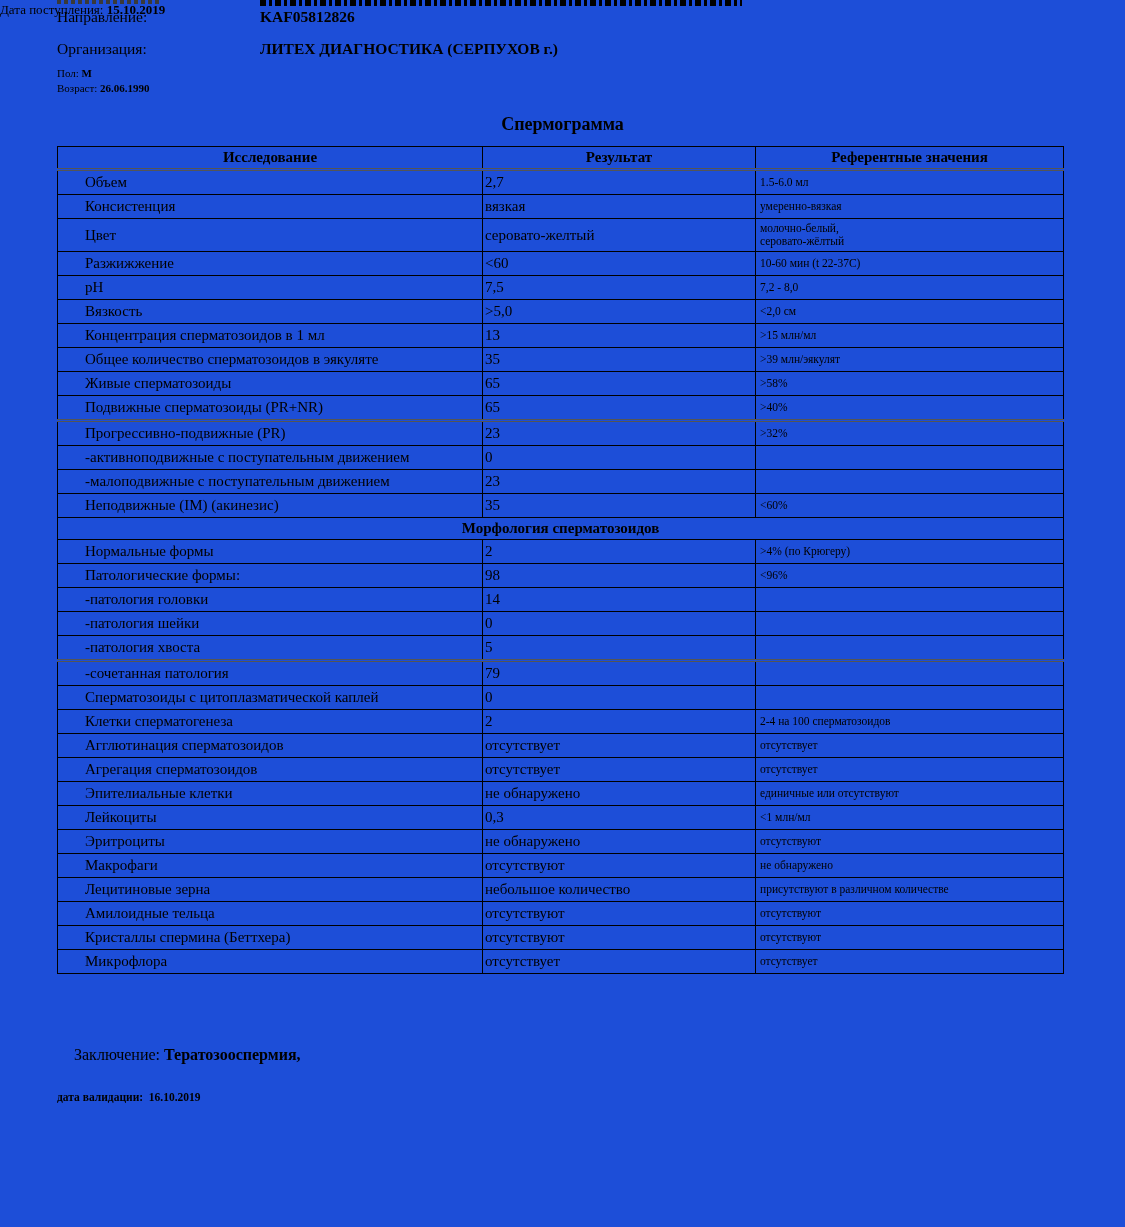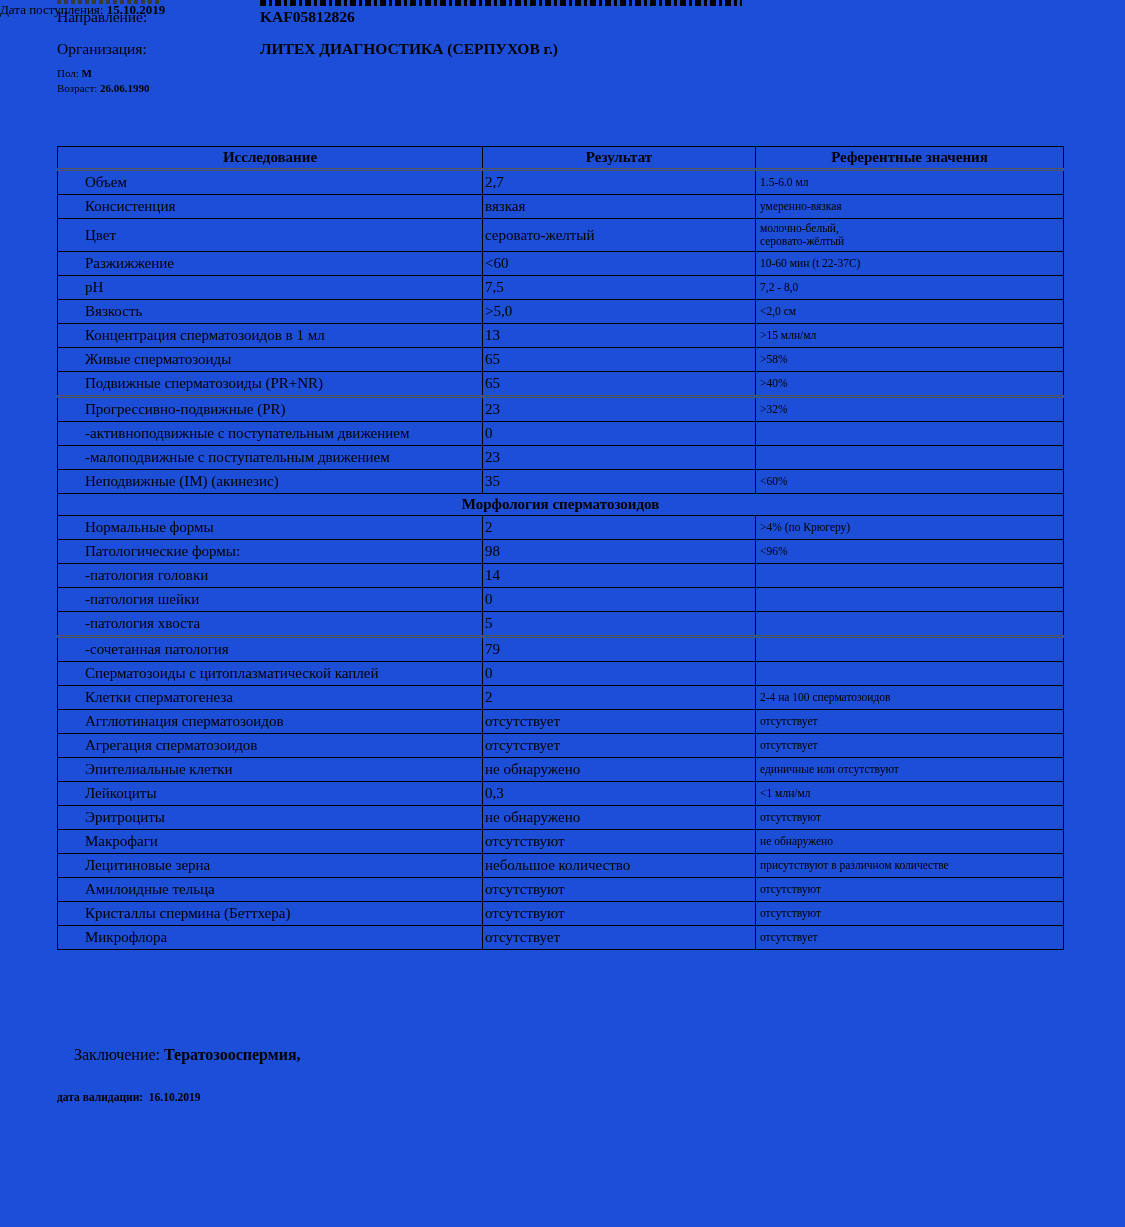--- a/index.html
+++ b/index.html
@@ -101,20 +101,21 @@
 
   <div class="small-line" id="sex-line">
     <span>Пол:</span>
     <b>М</b>
   </div>
   <div class="small-line" id="age-line">
     <span>Возраст:</span>
     <b>26.06.1990</b>
   </div>
 
+  <div class="doc-title">Спермограмма</div>
 
   <table class="report">
     <colgroup>
       <col style="width:425px">
       <col style="width:273px">
       <col style="width:308px">
     </colgroup>
     <thead>
       <tr>
         <th>Исследование</th>
@@ -152,20 +153,25 @@
           <td class="cell-name">Вязкость</td>
           <td class="cell-result">&gt;5,0</td>
           <td class="cell-ref">&lt;2,0 см</td>
         </tr>
         <tr>
           <td class="cell-name">Концентрация сперматозоидов в 1 мл</td>
           <td class="cell-result">13</td>
           <td class="cell-ref">&gt;15 млн/мл</td>
         </tr>
         <tr>
+          <td class="cell-name">Общее количество сперматозоидов в эякуляте</td>
+          <td class="cell-result">35</td>
+          <td class="cell-ref">&gt;39 млн/эякулят</td>
+        </tr>
+        <tr>
           <td class="cell-name">Живые сперматозоиды</td>
           <td class="cell-result">65</td>
           <td class="cell-ref">&gt;58%</td>
         </tr>
         <tr>
           <td class="cell-name">Подвижные сперматозоиды (PR+NR)</td>
           <td class="cell-result">65</td>
           <td class="cell-ref">&gt;40%</td>
         </tr>
         <tr class="thick-top">

